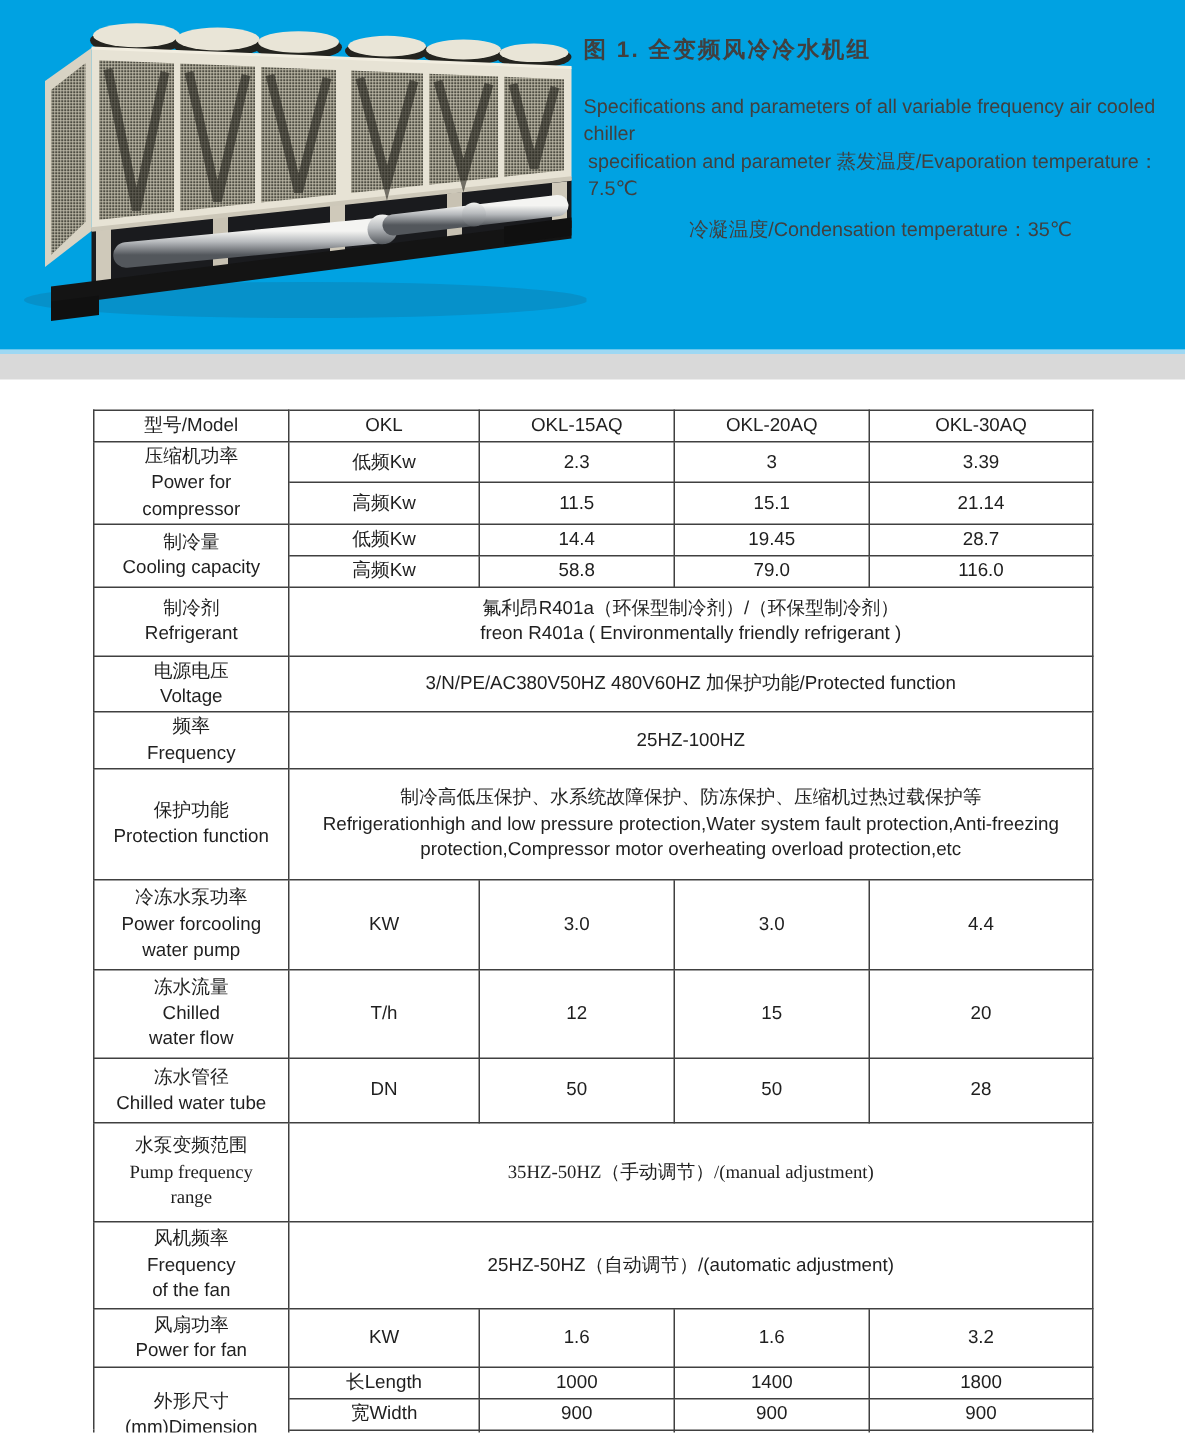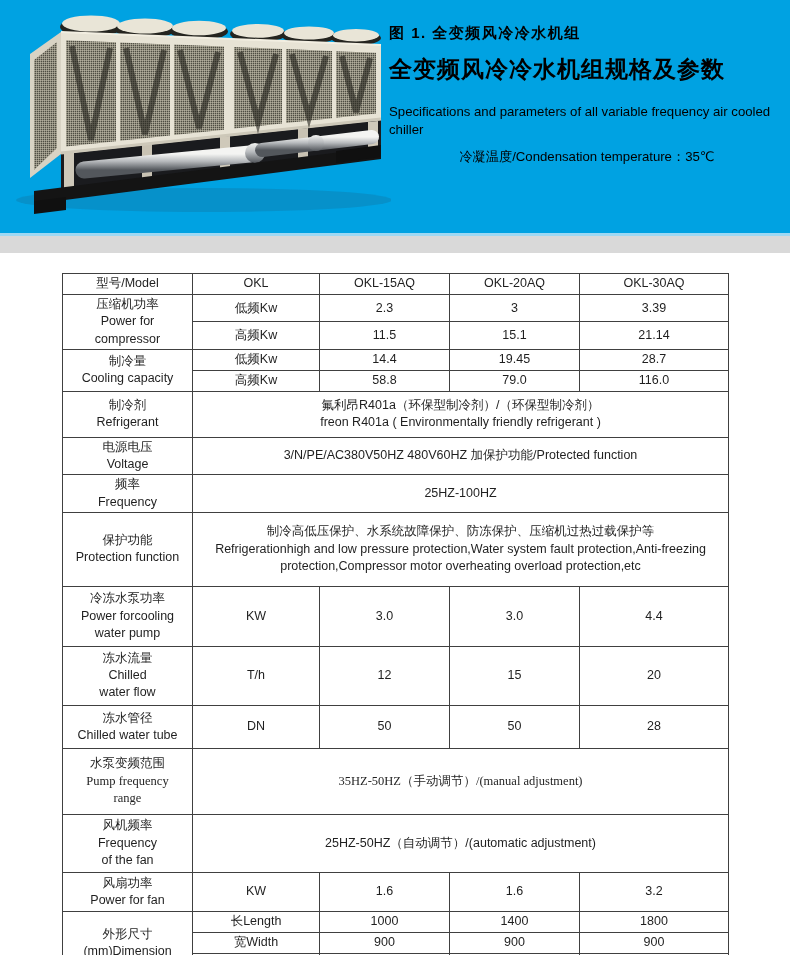--- a/index.html
+++ b/index.html
@@ -6,21 +6,21 @@
   body{
     width:790px;height:955px;background:#ffffff;overflow:hidden;
     font-family:"Liberation Sans","DejaVu Sans",sans-serif;
     -webkit-font-smoothing:antialiased;
   }
   .page{position:relative;width:790px;height:955px;background:#ffffff;}
 
   
   .hero{position:relative;width:790px;height:233px;background:#00a2e2;}
   .photo{position:absolute;left:6px;top:2px;width:385px;height:220px;}
-  .hero-text{position:absolute;left:389px;top:24px;width:396px;color:#000000;}
+  .hero-text{position:absolute;left:389px;top:24px;width:396px;color:#404040;}
   .cap-cn{font-size:15px;letter-spacing:1.5px;font-weight:600;}
   .cap-en{margin-top:10px;font-size:13px;letter-spacing:1.5px;font-weight:600;
           font-family:"DejaVu Sans Mono","Liberation Mono",monospace;}
   .title-cn{margin:13px 0 0 0;font-size:23px;font-weight:600;letter-spacing:1px;line-height:1.2;}
   .sub{margin-top:19px;font-size:13.2px;line-height:18px;font-weight:500;}
   .sub2{margin-top:1px;padding-left:3px;}
   .cond{margin-top:9px;text-align:center;}
 
   .sep{width:790px;height:3px;background:#9ed8f3;}
   .band{width:790px;height:17px;background:#d9d9d9;}
@@ -121,22 +121,22 @@
           <path d="M174 48 L193 126 L212 50"></path>
           <path d="M234 50 L252 120 L270 52"></path>
           <path d="M286 52 L303 115 L320 54"></path>
           <path d="M336 54 L350 110 L364 56"></path>
         </g>
       </svg>
     </div>
 
     <div class="hero-text">
       <div class="cap-cn">图 1. 全变频风冷冷水机组</div>
-      <h1 class="title-cn">全变频风冷冷水机组规格及参数</h1>
       <div class="sub">Specifications and parameters of all variable frequency air cooled chiller</div>
+      <div class="sub sub2">specification and parameter  蒸发温度/Evaporation temperature：7.5℃</div>
       <div class="sub cond">冷凝温度/Condensation temperature：35℃</div>
     </div>
   </header>
 
   <div class="sep"></div>
   <div class="band"></div>
 
   <main class="content">
     <table class="spec">
       <colgroup>

